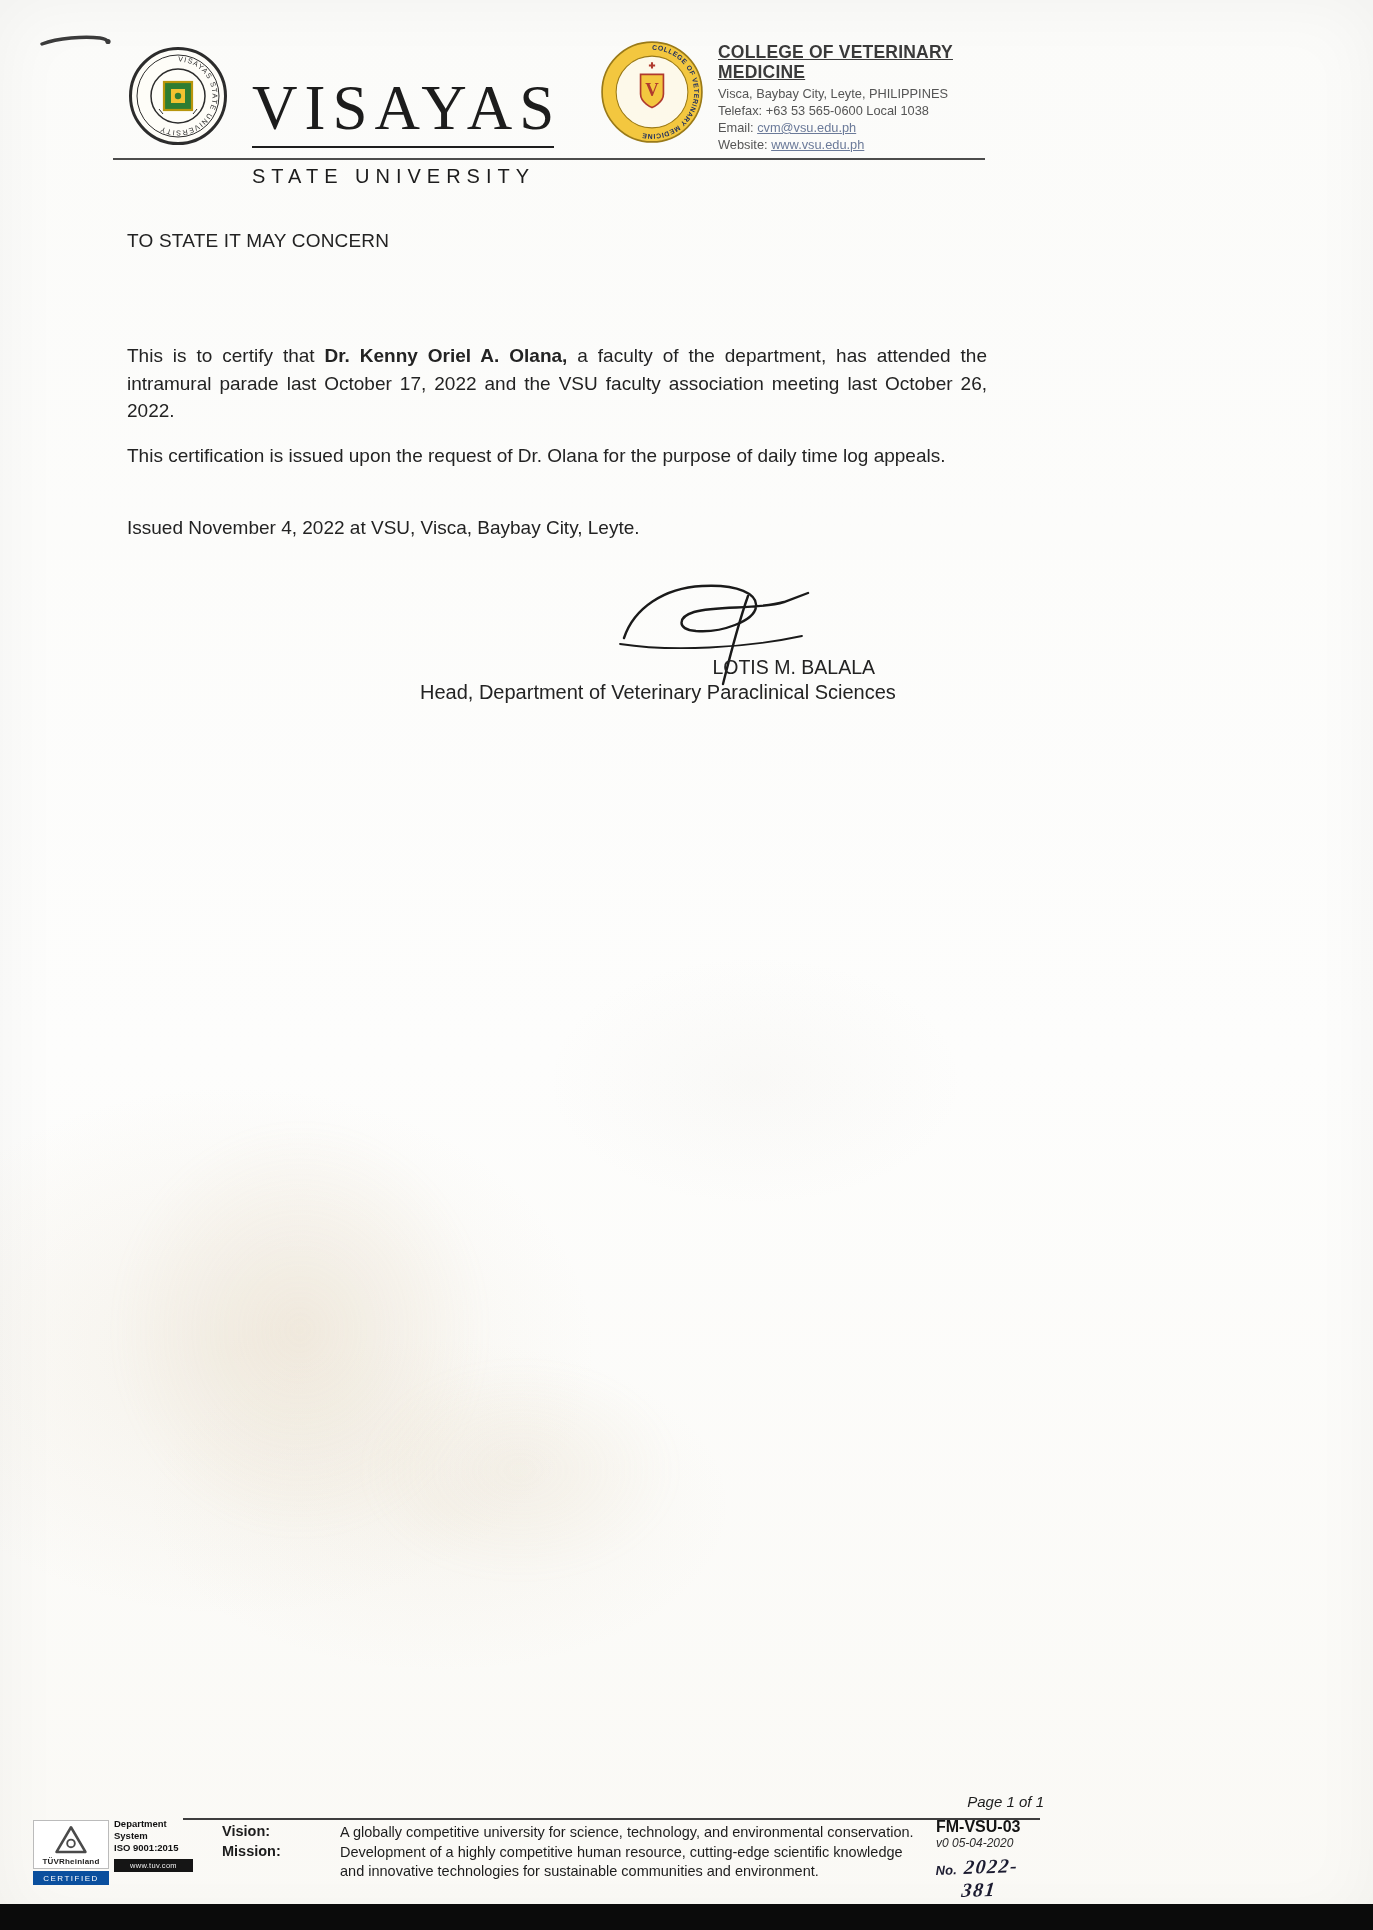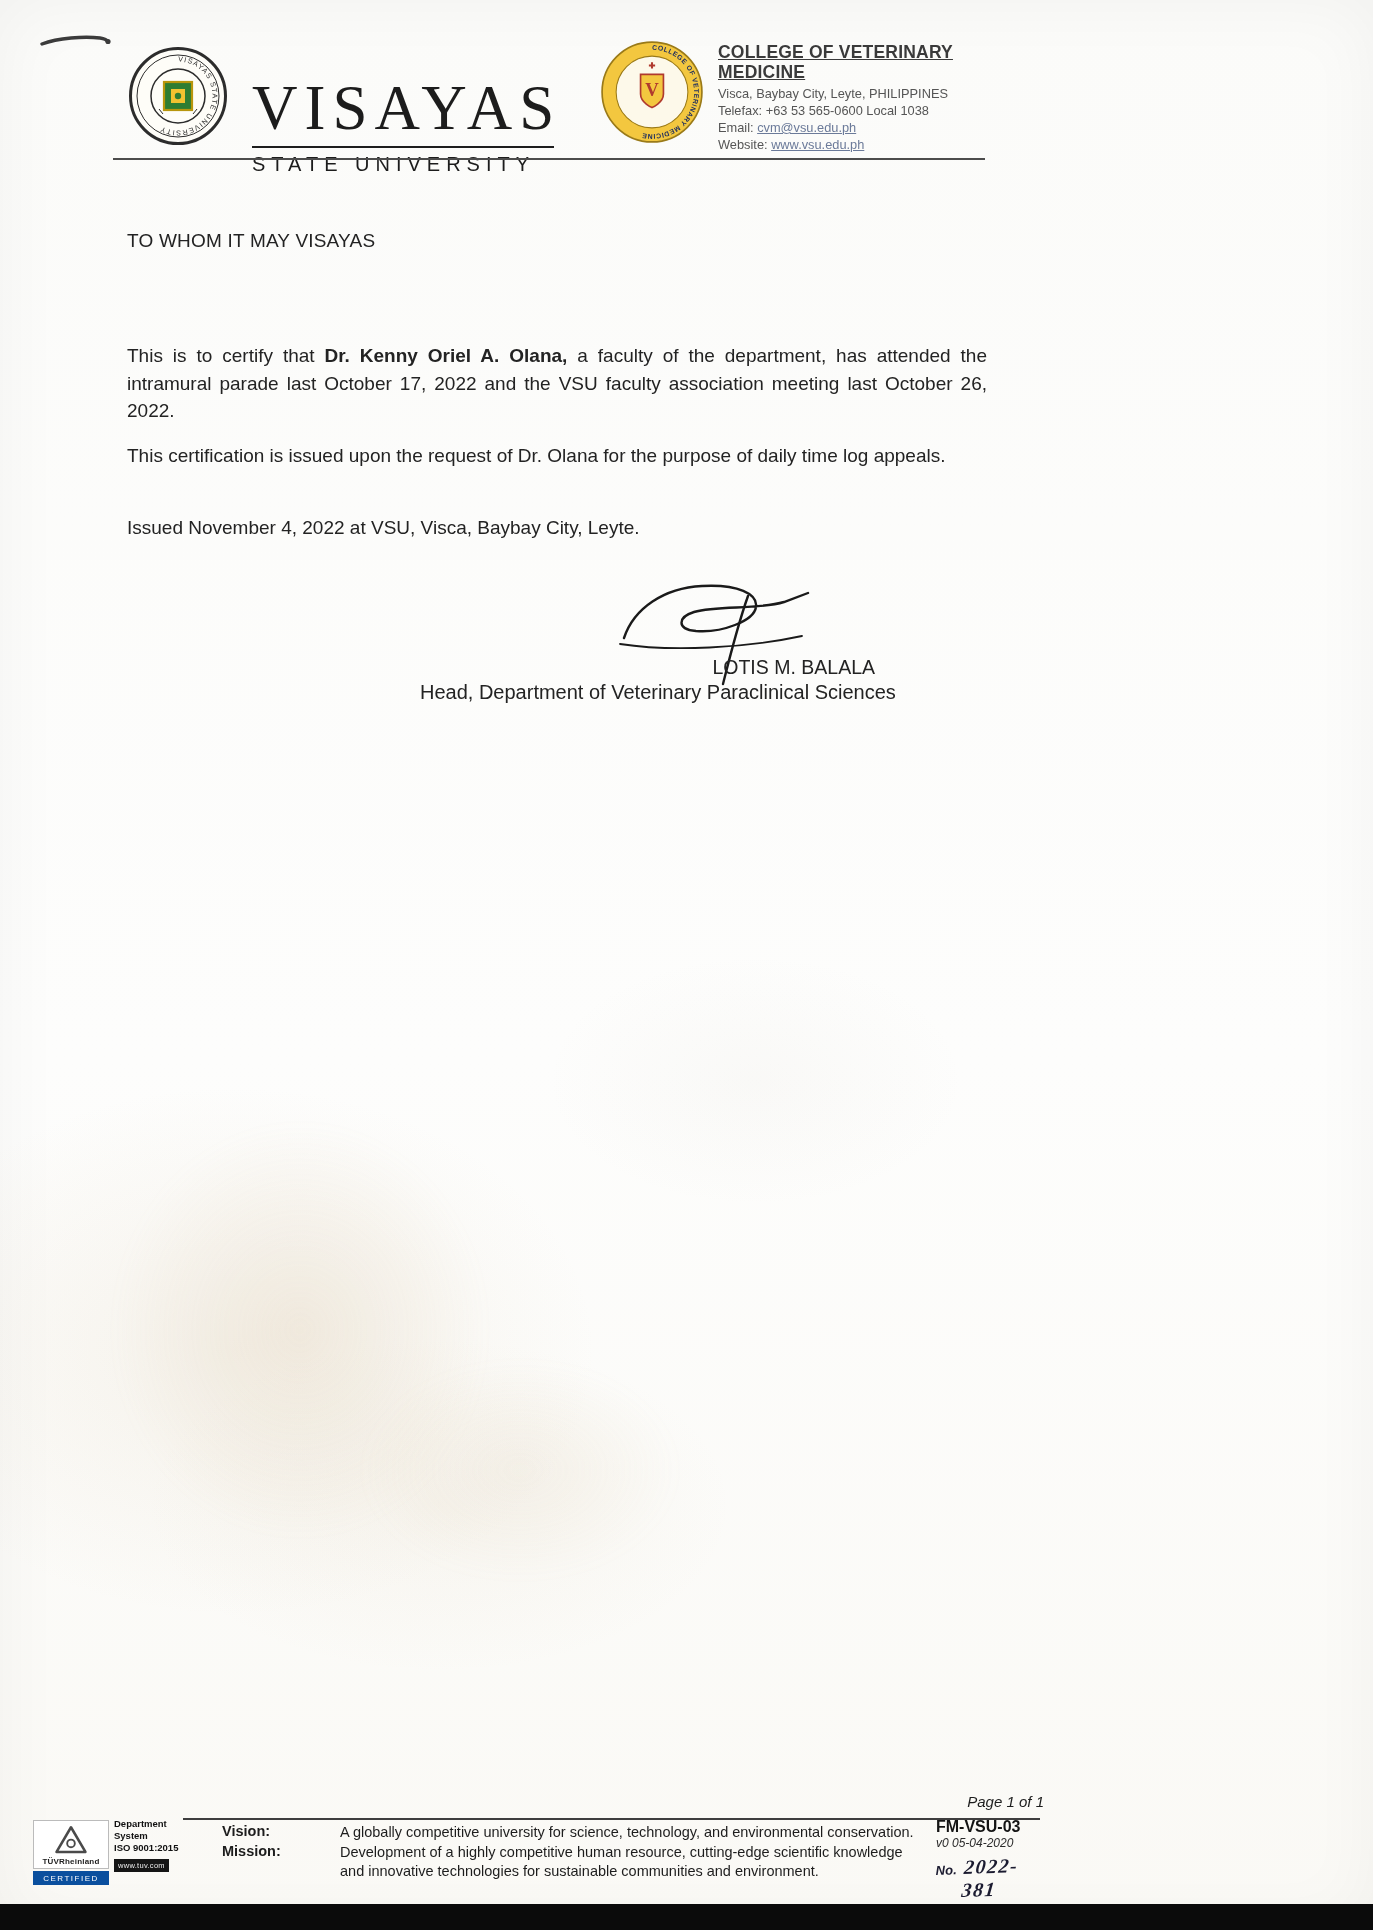--- a/index.html
+++ b/index.html
@@ -23,21 +23,21 @@
 
   
   .vsu-seal { left:128px; top:46px; width:100px; height:100px; }
   .wordmark { left:252px; top:48px; }
   .wordmark-main {
     font-family:"Liberation Serif", serif; font-size:63px; line-height:1;
     letter-spacing:7px; color:#1c1c1c; font-weight:400;margin-top:29px;
   }
   .wordmark-sub {
     display:block; font-size:20px; letter-spacing:6px; color:#1c1c1c;
-    border-top:2px solid #1d1d1d; margin-top:6px; padding-top:5px; width:302px;
+    border-top:2px solid #1d1d1d; margin-top:6px; padding-top:17px; width:302px;
   }
   .cvm-seal { left:600px; top:40px; width:104px; height:104px; }
   .college-block { left:718px; top:42px; width:270px; }
   .college-name { font-size:17.5px; font-weight:bold; color:#3a3a3a; line-height:20px; letter-spacing:0.2px;text-decoration:underline; }
   .contact { font-size:12.8px; color:#555; line-height:17px; margin-top:3px; }
   .contact-row { white-space:nowrap; }
   .link { color:#6b7a99; text-decoration:underline; }
   .header-rule { left:113px; top:158px; width:872px; height:2px; background:#4c4c4c; }
 
   
@@ -62,21 +62,21 @@
   .footer-rule { left:183px; top:1818px; width:857px; height:1.5px; background:#3e3e3e; }
 
   .tuv { left:33px; top:1820px; width:76px; }
   .tuv-box { border:1px solid #bbb; background:#fff; padding:3px 2px 2px 2px; text-align:center; }
   .tuv-triangle { width:34px; height:32px; display:block; margin:0 auto; }
   .tuv-brand { font-size:8px; font-weight:bold; color:#1d1d1d; letter-spacing:0.2px; margin-top:1px; }
   .tuv-cert { background:#0a4f9e; color:#fff; font-size:8px; letter-spacing:1.5px; text-align:center; padding:2.5px 0; margin-top:2px; }
 
   .iso-block { left:114px; top:1818px; width:80px; }
   .iso-line { font-size:9.5px; font-weight:bold; color:#111; line-height:12px; }
-  .tuv-web-box { background:#151515; color:#eee; font-size:7.5px; padding:2px 4px; margin-top:4px; display:inline-block; letter-spacing:0.3px; }
+  .tuv-web-box { background:#151515; color:#eee; font-size:7.5px; padding:2px 16px; margin-top:4px; display:inline-block; letter-spacing:0.3px; }
 
   .vm { left:222px; top:1823px; width:706px; font-size:14.5px; color:#1d1d1d; }
   .vm-row { display:flex; margin-bottom:1px; }
   .vm-label { width:118px; font-weight:bold; flex-shrink:0; }
   .vm-text { line-height:19px; }
 
   .form-block { left:936px; top:1793px; width:112px; }
   .page-info { font-size:15px; font-style:italic; color:#1d1d1d; text-align:right; padding-right:4px; }
   .form-code { font-size:16px; font-weight:bold; margin-top:8px; color:#141414; }
   .form-version { font-size:12px; font-style:italic; color:#2a2a2a; }
@@ -140,21 +140,21 @@
     <div class="contact">
       <div class="contact-row">Visca, Baybay City, Leyte, PHILIPPINES</div>
       <div class="contact-row">Telefax: +63 53 565-0600 Local 1038</div>
       <div class="contact-row"><span>Email:</span> <span class="link">cvm@vsu.edu.ph</span></div>
       <div class="contact-row"><span>Website:</span> <span class="link">www.vsu.edu.ph</span></div>
     </div>
   </div>
 
   <div class="abs header-rule"></div>
 
-  <div class="abs salutation">TO WHOM IT MAY VISAYAS</div>
+  <div class="abs salutation">TO STATE IT MAY CONCERN</div>
 
   <p class="abs para p1"><span>This is to certify that</span> <strong>Dr. Kenny Oriel A. Olana,</strong> <span>a faculty of the department, has attended the intramural parade last October 17, 2022 and the VSU faculty association meeting last October 26, 2022.</span></p>
 
   <p class="abs para p2">This certification is issued upon the request of Dr. Olana for the purpose of daily time log appeals.</p>
 
   <p class="abs para p3">Issued November 4, 2022 at VSU, Visca, Baybay City, Leyte.</p>
 
   <svg class="abs signature-svg" viewBox="0 0 220 120">
     <g fill="none" stroke="#1a1a1a" stroke-width="2.4" stroke-linecap="round">
       <path d="M18,58 C28,28 58,8 96,6 C132,4 152,14 150,27 C148,41 116,53 90,51 C70,49 72,37 88,32 C112,25 152,30 178,22 L202,13"></path>

